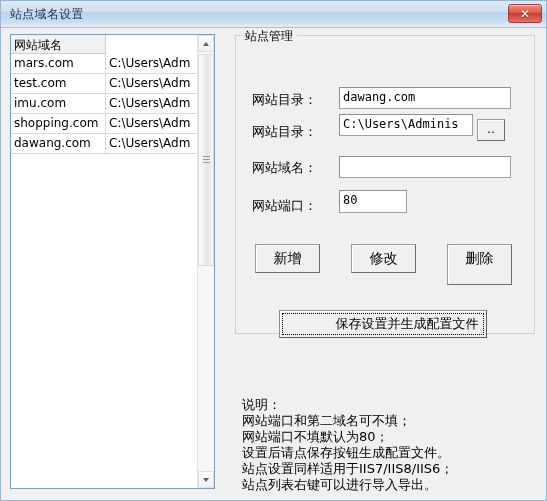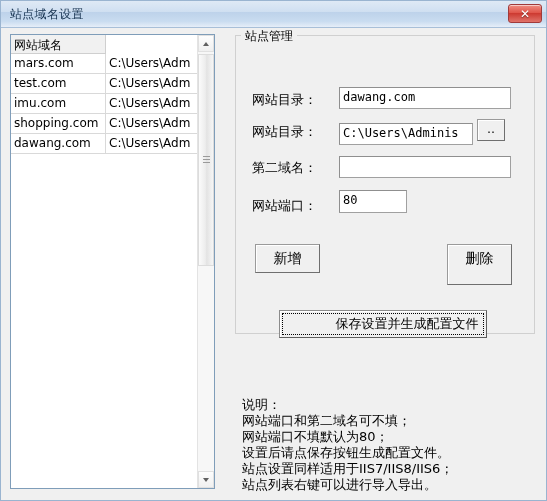--- a/index.html
+++ b/index.html
@@ -373,30 +373,31 @@
       </div>
     </div>
 
     <div id="groupbox"></div>
     <div id="groupbox-title">站点管理</div>
 
     <div class="field-label" style="left:251px; top:63px;">网站目录：</div>
     <div class="textbox" style="left:338px; top:59px; width:172px; height:22px;">dawang.com</div>
 
     <div class="field-label" style="left:251px; top:95px;text-align:center;">网站目录：</div>
-    <div class="textbox" style="left:338px; top:95px; width:134px; height:22px;">C:\Users\Adminis</div>
+    <div class="textbox" style="left:338px; top:86px; width:134px; height:22px;">C:\Users\Adminis</div>
     <div id="browse-button">‥</div>
 
-    <div class="field-label" style="left:251px; top:131px;">第二域名：</div>
+    <div class="field-label" style="left:251px; top:131px;">网站域名：</div>
     <div class="textbox" style="left:338px; top:128px; width:172px; height:22px;"></div>
 
     <div class="field-label" style="left:251px; top:169px;">网站端口：</div>
     <div class="textbox" style="left:338px; top:162px; width:68px; height:23px;">80</div>
 
     <div class="pushbutton" id="btn-add">新增</div>
+    <div class="pushbutton" id="btn-edit">修改</div>
     <div class="pushbutton" id="btn-del">删除</div>
 
     <div id="btn-save">
       <div class="focusring">保存设置并生成配置文件</div>
     </div>
 
     <div id="helptext">说明：
 网站端口和第二域名可不填；
 网站端口不填默认为80；
 设置后请点保存按钮生成配置文件。

